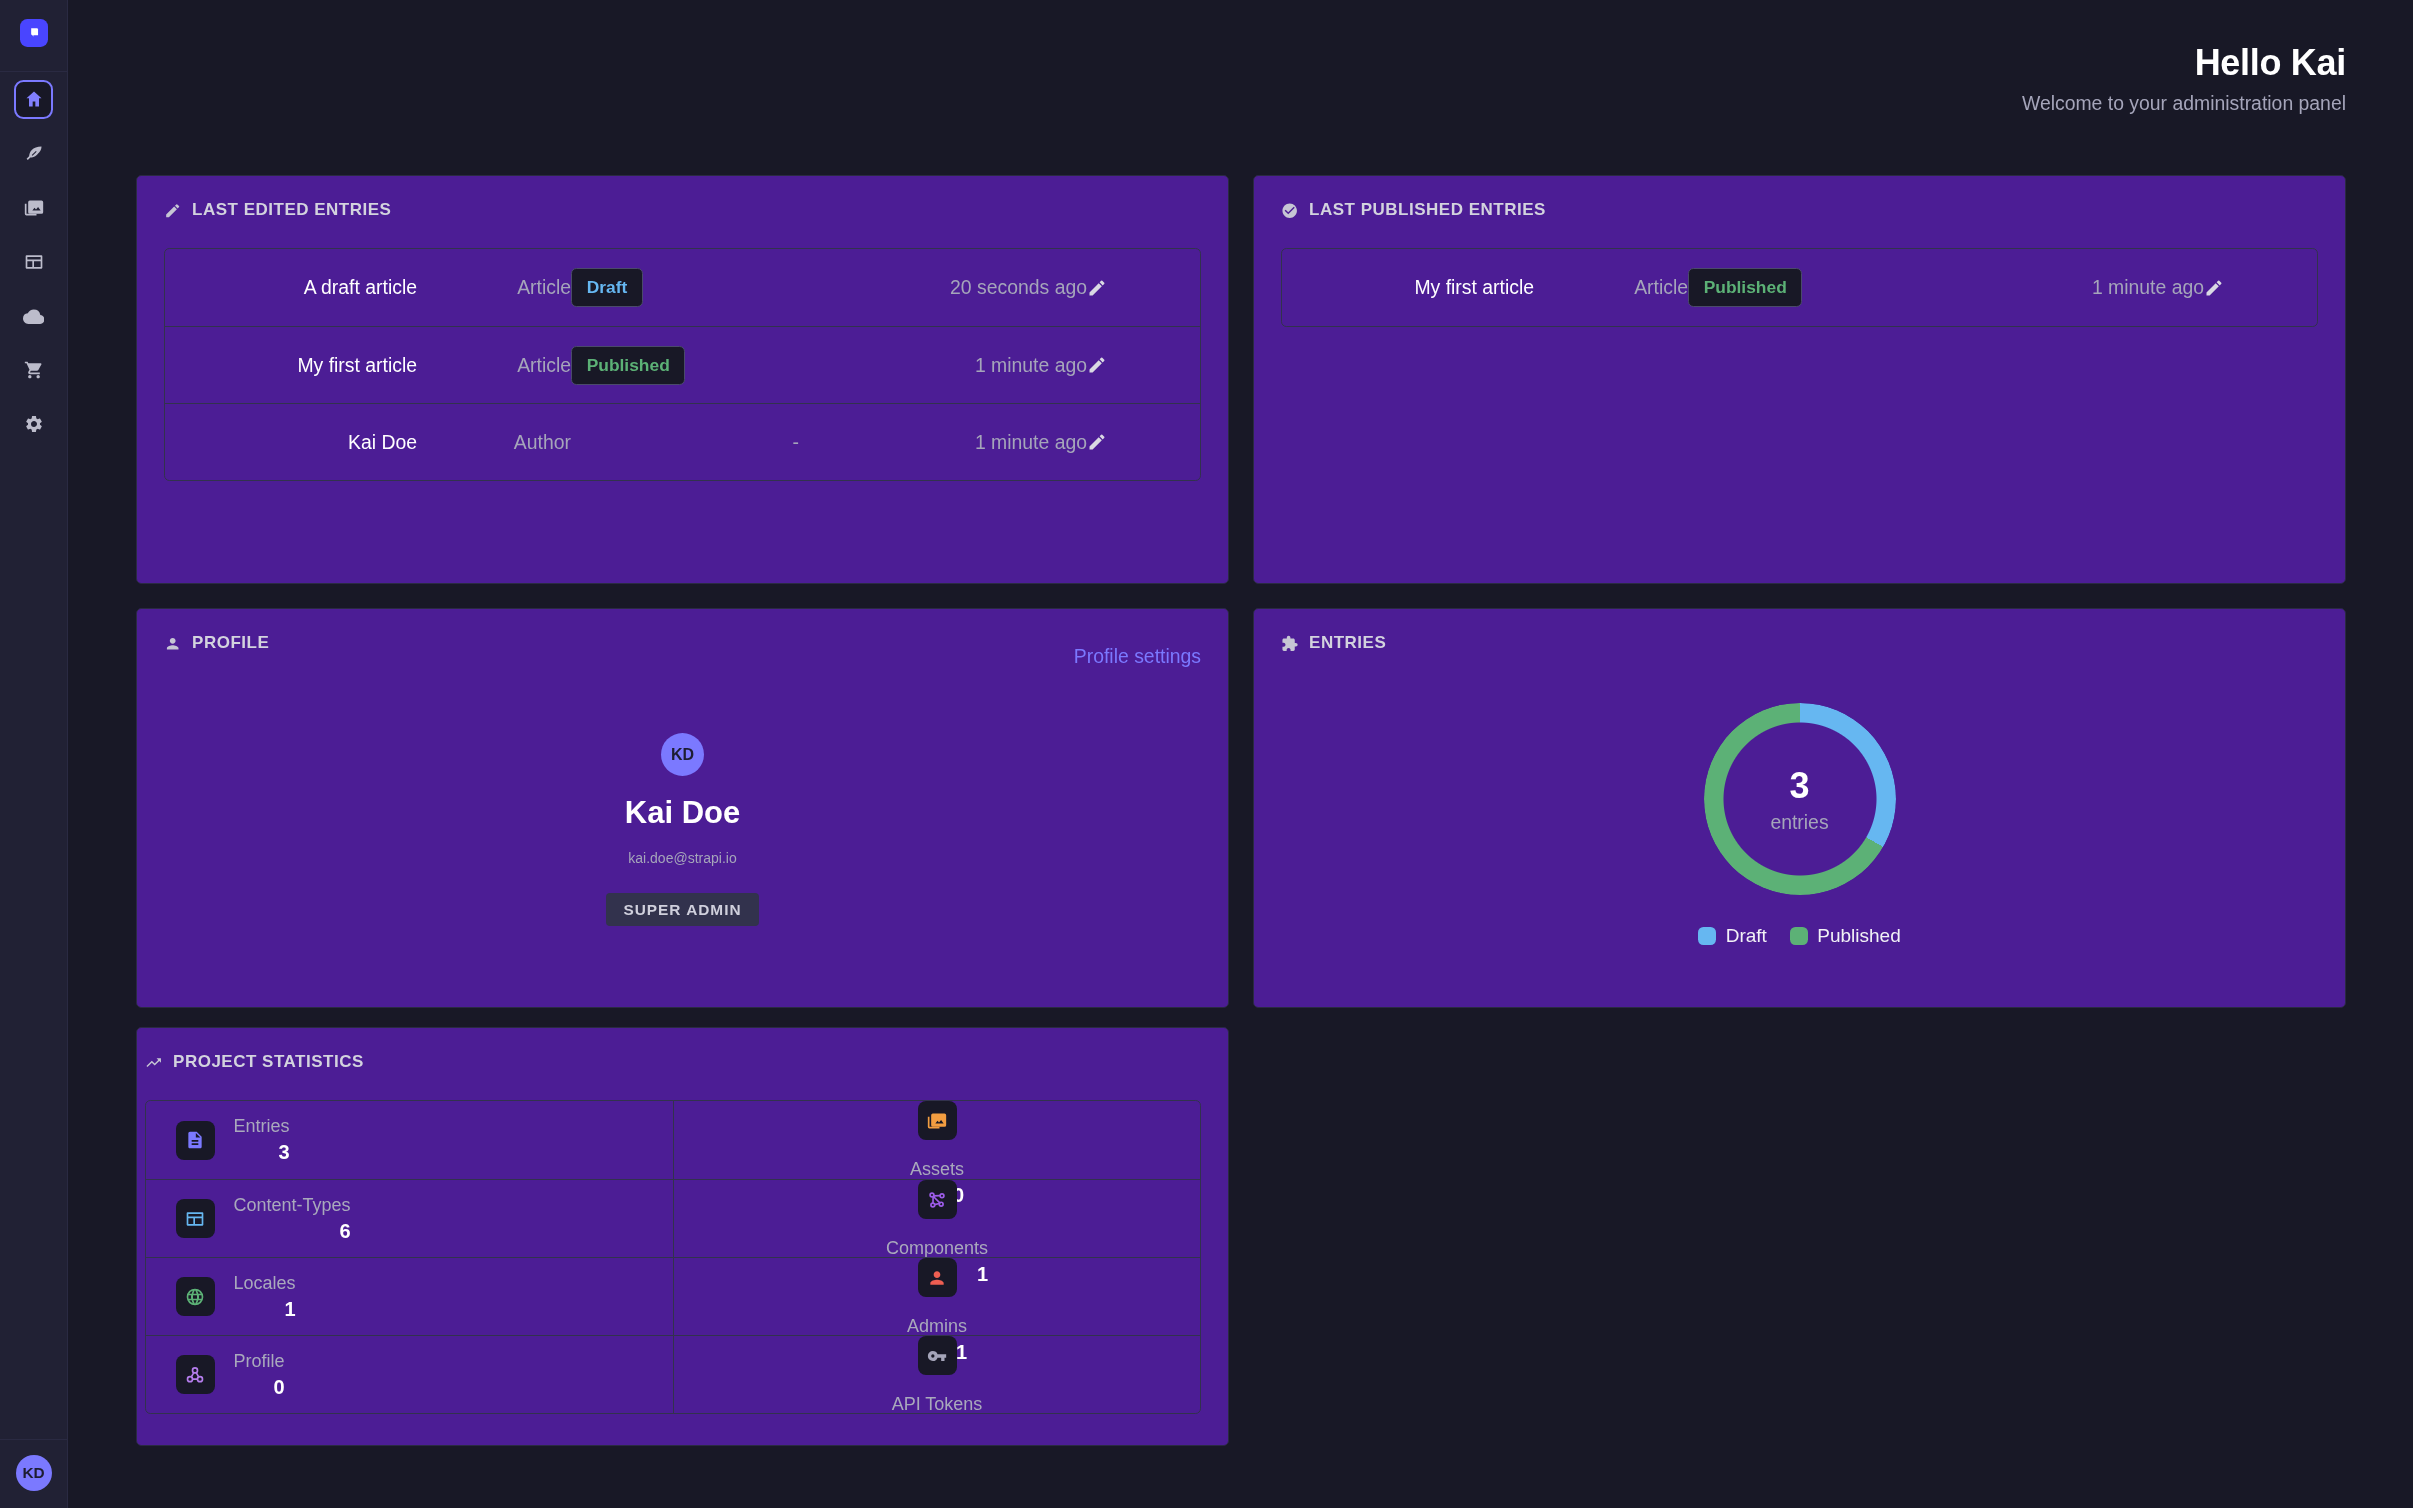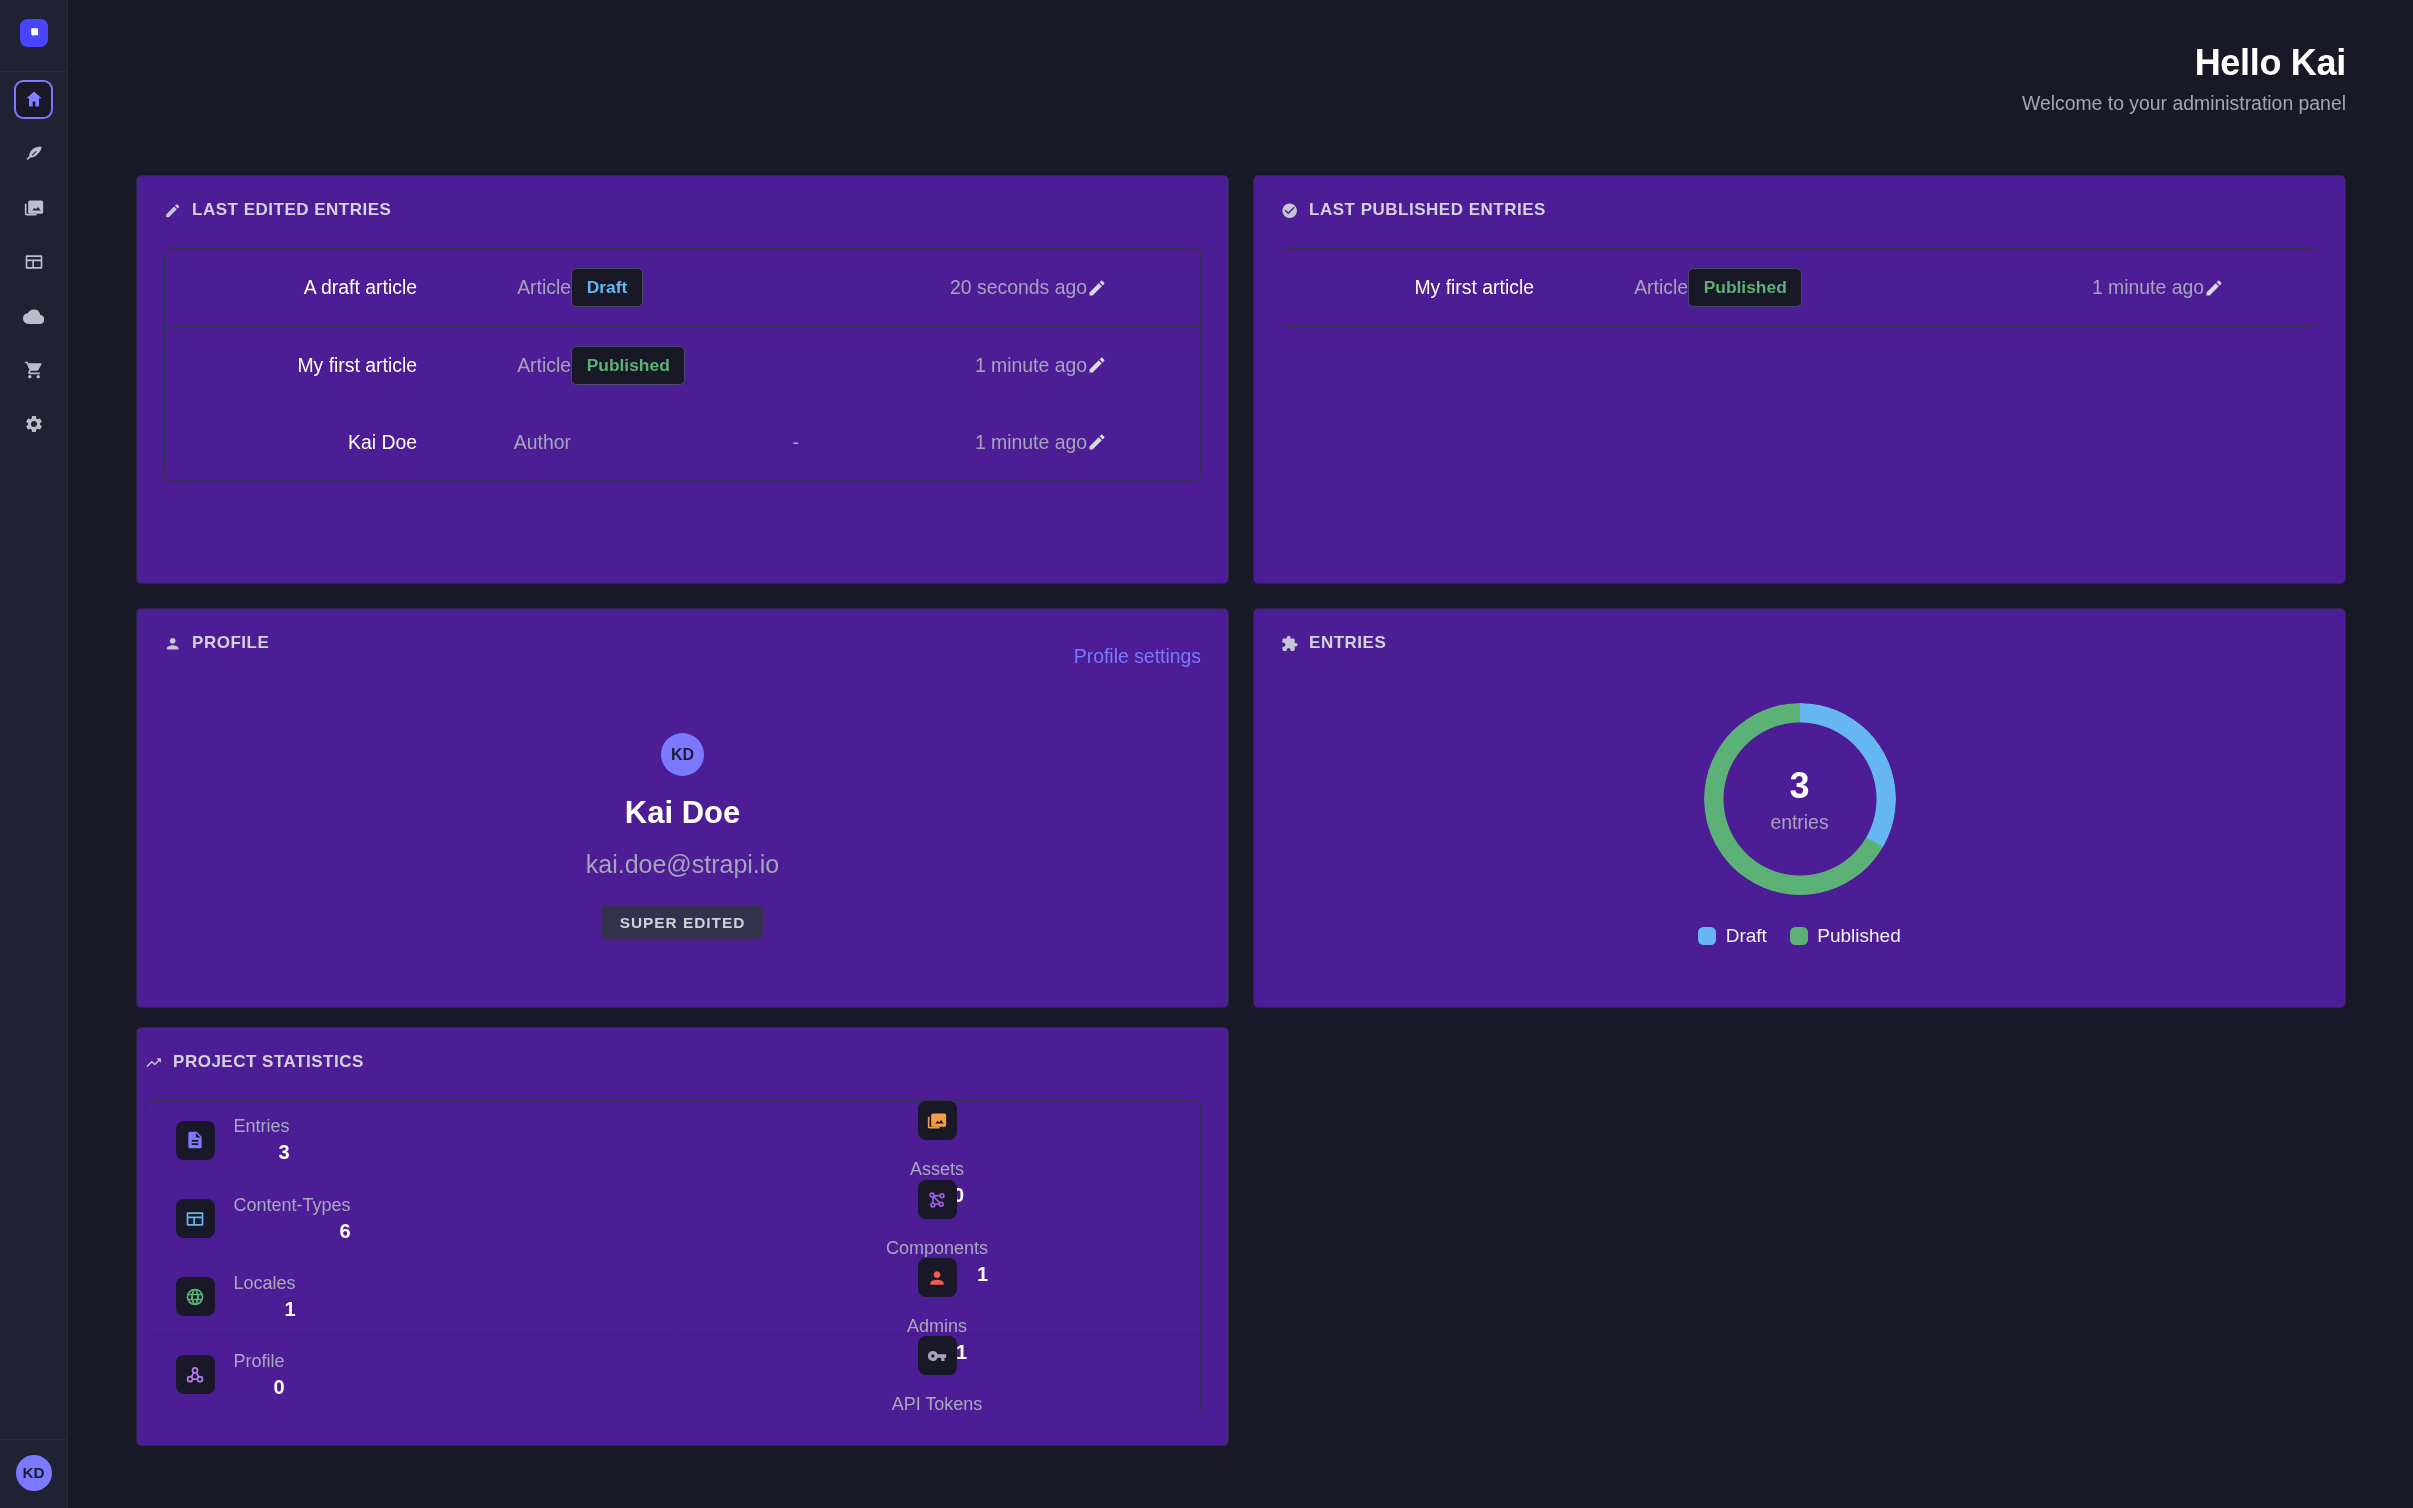--- a/index.html
+++ b/index.html
@@ -92,21 +92,21 @@
     position: absolute; top: 36px; right: 27px;
     color: #7b79ff; font-size: 19.4px; text-decoration: none; cursor: pointer;
   }
   .profile-body { display: flex; flex-direction: column; align-items: center; }
   .avatar-lg {
     margin-top: 80px; width: 43px; height: 43px; border-radius: 50%;
     background: #7b79ff; color: #1d1d32; font-weight: 700; font-size: 16px;
     display: flex; align-items: center; justify-content: center;
   }
   .profile-name { margin-top: 19px; font-size: 31px; font-weight: 700; }
-  .profile-email { margin-top: 19px; font-size: 25px; color: #a5a5ba; }
+  .profile-email { margin-top: 19px; font-size: 14px; color: #a5a5ba; }
   .role-badge {
     margin-top: 27px; background: #32324d; color: #d0d0dd;
     font-size: 15.4px; font-weight: 600; letter-spacing: 1px;
     padding: 7.4px 17.4px; border-radius: 4px;
   }
 
   
   .donut-wrap { display: flex; flex-direction: column; align-items: center; }
   .donut {
     margin-top: 50px; width: 192px; height: 192px; border-radius: 50%;
@@ -290,21 +290,21 @@
                 <path d="M12 12c2.21 0 4-1.79 4-4s-1.79-4-4-4-4 1.79-4 4 1.79 4 4 4zm0 2c-2.67 0-8 1.34-8 4v2h16v-2c0-2.66-5.33-4-8-4z"></path>
               </svg>
             </span>
             <span class="card-title">PROFILE</span>
           </div>
           <a class="profile-link">Profile settings</a>
           <div class="profile-body">
             <div class="avatar-lg">KD</div>
             <div class="profile-name">Kai Doe</div>
             <div class="profile-email">kai.doe@strapi.io</div>
-            <div class="role-badge">SUPER EDITED</div>
+            <div class="role-badge">SUPER ADMIN</div>
           </div>
         </section>
 
         <section class="card h625 mt28">
           <div class="card-header">
             <span class="hicon">
               <svg width="17.4" height="17.4" viewBox="0 0 24 24" fill="currentColor">
                 <path d="M16 6l2.29 2.29-4.88 4.88-4-4L2 16.59 3.41 18l6-6 4 4 6.3-6.29L22 12V6z"></path>
               </svg>
             </span>

